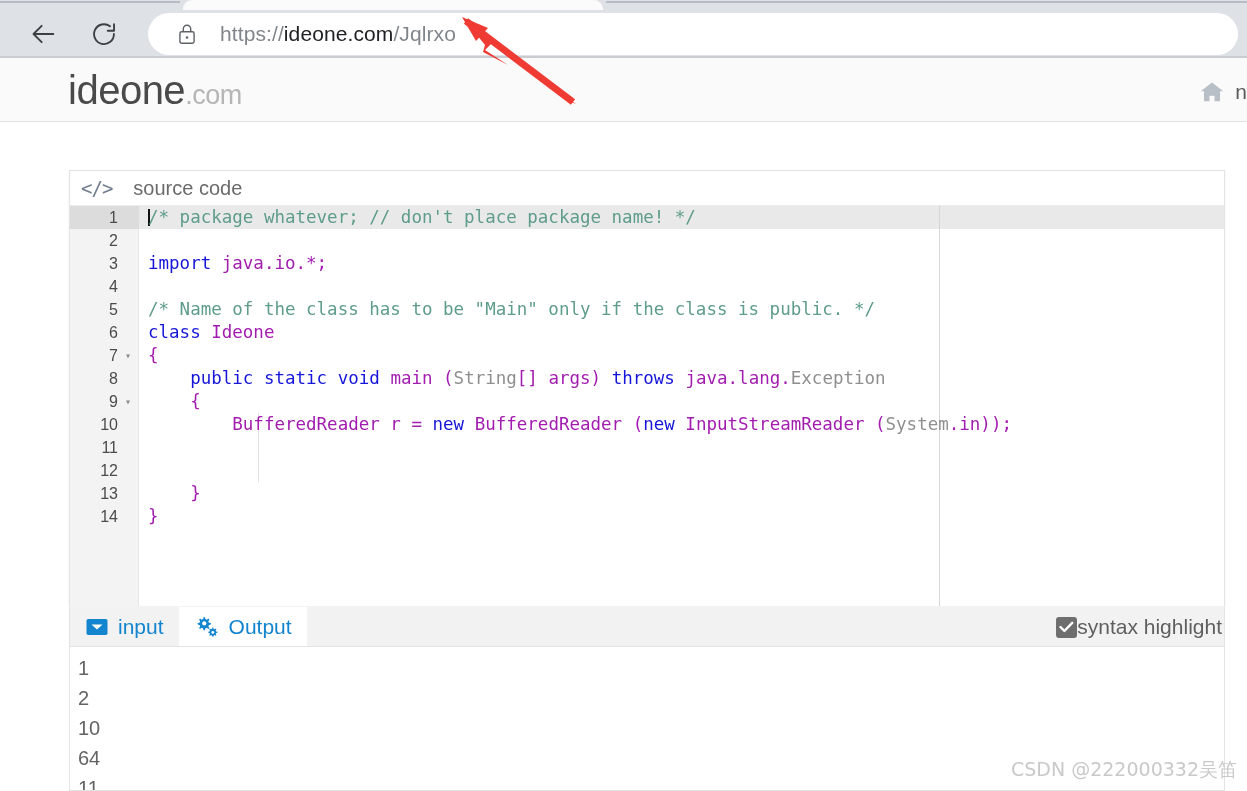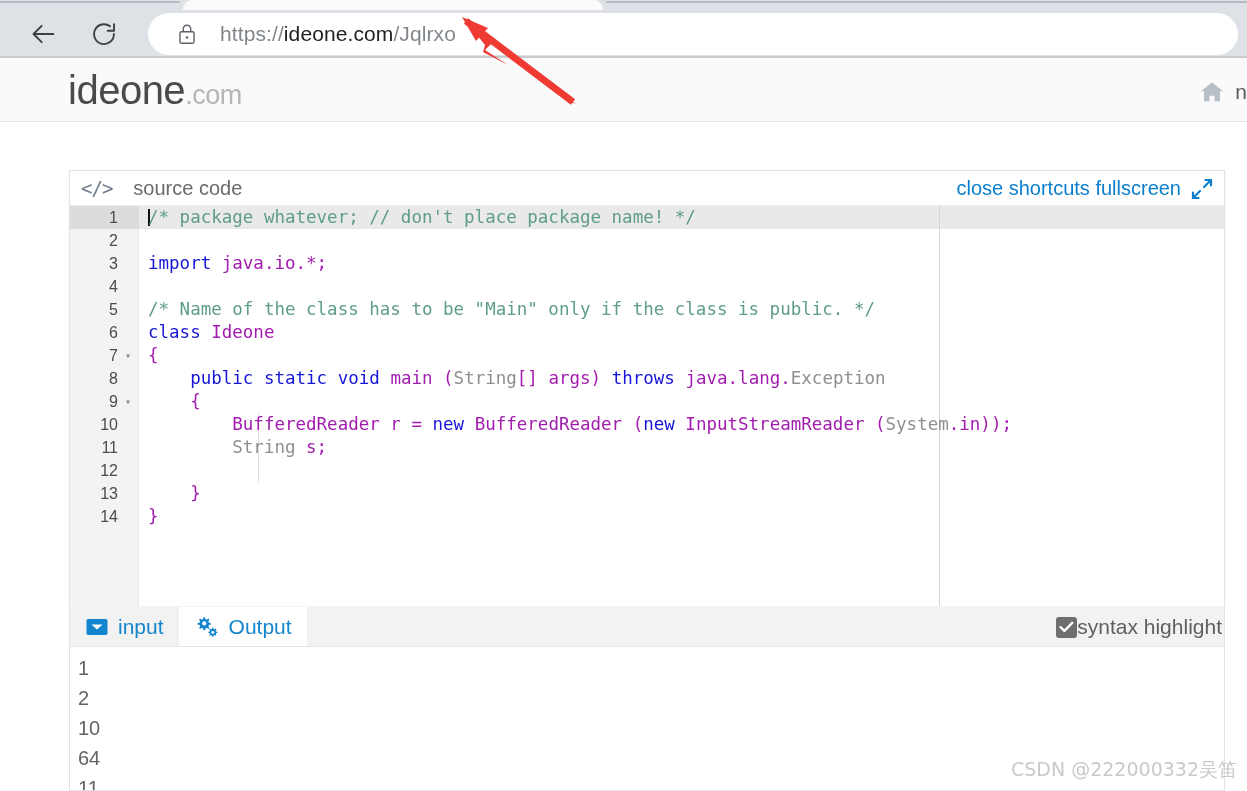--- a/index.html
+++ b/index.html
@@ -244,51 +244,40 @@
     </span>
     <span class="nav-link">n</span>
   </div>
 </div>
 
 <div id="main-panel">
 
   <div id="editor-header">
     <span id="code-icon">&lt;/&gt;</span>
     <span id="editor-title">source code</span>
-    <div id="editor-actions">
-      <span>close shortcuts fullscreen</span>
-      <span id="fullscreen-icon">
-        <svg width="24" height="24" viewBox="0 0 24 24" fill="none" stroke="#0b7fcd" stroke-width="2.2" stroke-linecap="round" stroke-linejoin="round">
-          <line x1="14" y1="10" x2="21" y2="3"></line>
-          <polyline points="15.5,3 21,3 21,8.5"></polyline>
-          <line x1="10" y1="14" x2="3" y2="21"></line>
-          <polyline points="8.5,21 3,21 3,15.5"></polyline>
-        </svg>
-      </span>
-    </div>
   </div>
 
   <div id="editor-body">
     <div id="gutter"></div>
     <div id="active-line"></div>
     <div id="active-line-gutter"></div>
     <div id="code-ruler"></div>
     <div class="indent-guide" style="top:207px;height:69px;"></div>
     <div id="code-lines">
         <div class="code-line"><span class="ln">1</span><span class="code-text"><span class="cursor"></span><span class="cm">/* package whatever; // don't place package name! */</span></span></div>
         <div class="code-line"><span class="ln">2</span><span class="code-text"></span></div>
         <div class="code-line"><span class="ln">3</span><span class="code-text"><span class="kw">import</span><span class="pl"> java.io.*;</span></span></div>
         <div class="code-line"><span class="ln">4</span><span class="code-text"></span></div>
         <div class="code-line"><span class="ln">5</span><span class="code-text"><span class="cm">/* Name of the class has to be "Main" only if the class is public. */</span></span></div>
         <div class="code-line"><span class="ln">6</span><span class="code-text"><span class="kw">class</span><span class="pl"> Ideone</span></span></div>
         <div class="code-line"><span class="ln">7</span><span class="fold">▾</span><span class="code-text"><span class="pl">{</span></span></div>
         <div class="code-line"><span class="ln">8</span><span class="code-text"><span class="pl">    </span><span class="kw">public</span><span class="pl"> </span><span class="kw">static</span><span class="pl"> </span><span class="kw">void</span><span class="pl"> main (</span><span class="typ">String</span><span class="pl">[] args) </span><span class="kw">throws</span><span class="pl"> java.lang.</span><span class="typ">Exception</span></span></div>
         <div class="code-line"><span class="ln">9</span><span class="fold">▾</span><span class="code-text"><span class="pl">    {</span></span></div>
         <div class="code-line"><span class="ln">10</span><span class="code-text"><span class="pl">        BufferedReader r = </span><span class="kw">new</span><span class="pl"> BufferedReader (</span><span class="kw">new</span><span class="pl"> InputStreamReader (</span><span class="typ">System</span><span class="pl">.in));</span></span></div>
-        <div class="code-line"><span class="ln">11</span><span class="code-text"><span class="pl">        </span><span class="typ">String</span><span class="pl"> s;</span></span></div>
+        <div class="code-line"><span class="ln">11</span></div>
         <div class="code-line"><span class="ln">12</span></div>
         <div class="code-line"><span class="ln">13</span><span class="code-text"><span class="pl">    }</span></span></div>
         <div class="code-line"><span class="ln">14</span><span class="code-text"><span class="pl">}</span></span></div>
       </div>
   </div>
 </div>
 
 <div id="io-panel">
   <div id="io-tabbar">
 

